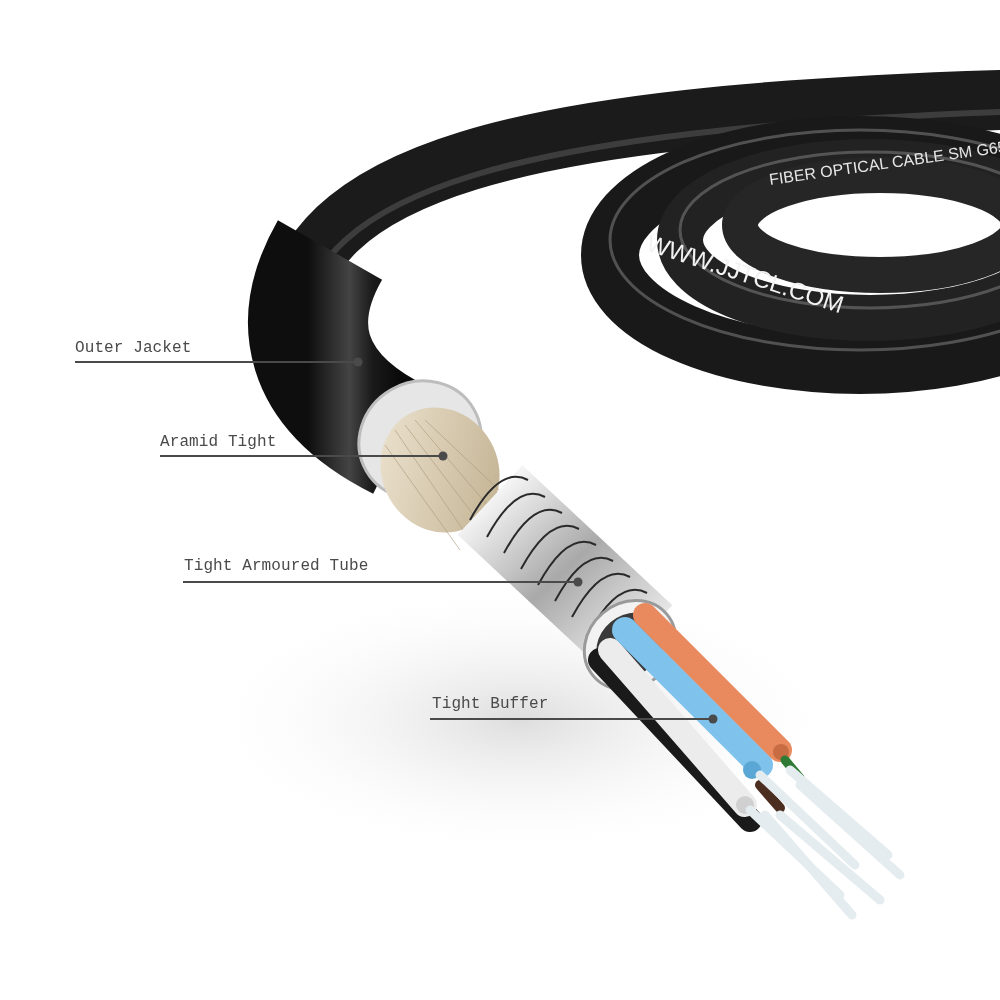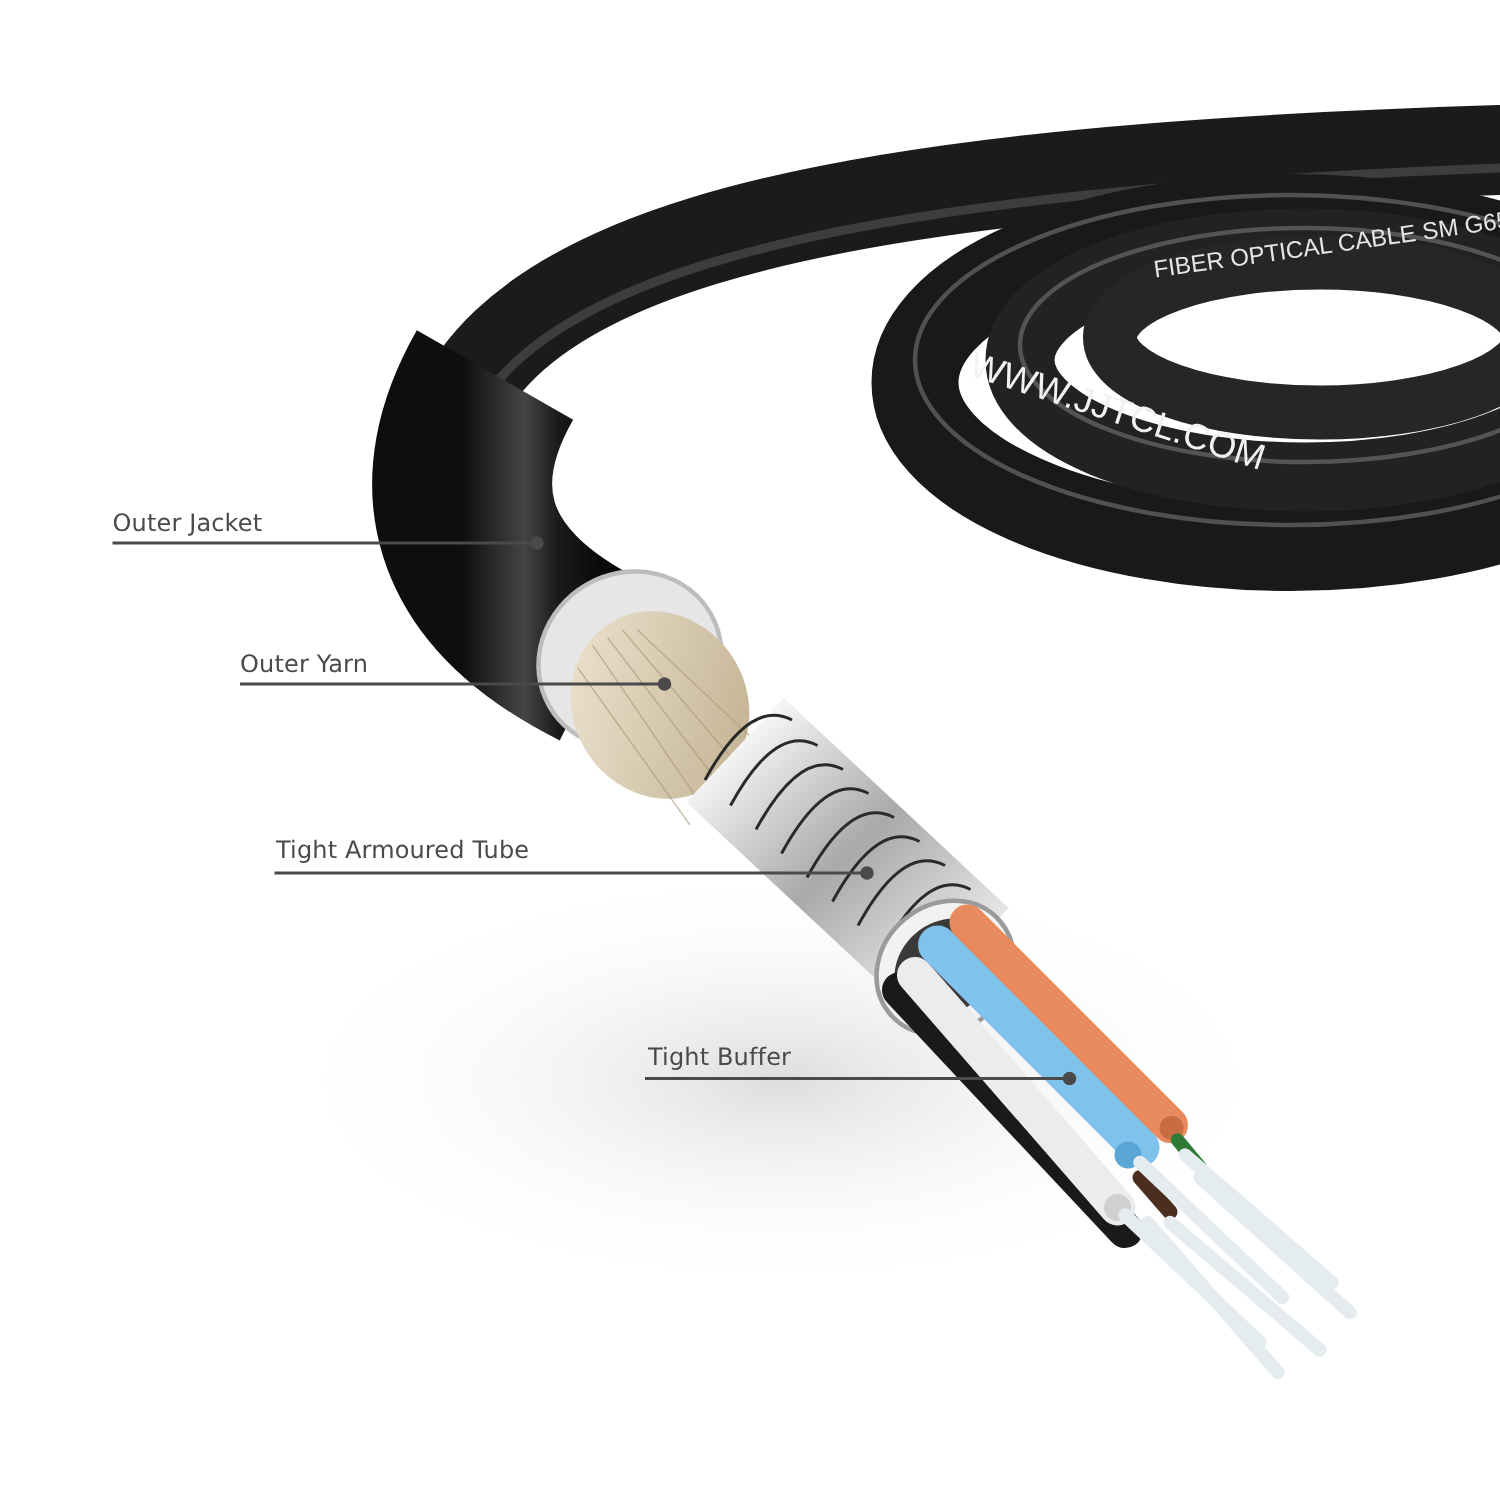--- a/index.html
+++ b/index.html
@@ -1,20 +1,20 @@
 <!DOCTYPE html>
 <html><head>
 <meta charset="utf-8">
 <style>
   html,body{margin:0;padding:0;}
   body{width:1000px;height:1000px;background:#ffffff;position:relative;overflow:hidden;font-family:"DejaVu Sans","Liberation Sans",sans-serif;}
   .stage{position:absolute;left:0;top:0;width:1000px;height:1000px;}
   svg.art{position:absolute;left:0;top:0;width:1000px;height:1000px;}
   .callout{position:absolute;color:#4a4a4a;font-size:16px;letter-spacing:0.1px;}
-  .callout .lbl{position:absolute;white-space:nowrap;}
+  .callout .lbl{position:absolute;white-space:nowrap;font-family:Liberation Mono, monospace;}
 </style>
 </head>
 <body>
 
 <div class="stage">
   <svg class="art" viewBox="0 0 1000 1000">
     <defs>
       <radialGradient id="shadow" cx="50%" cy="50%" r="50%">
         <stop offset="0%" stop-color="#cfcfcf" stop-opacity="0.7"></stop>
         <stop offset="100%" stop-color="#ffffff" stop-opacity="0"></stop>
@@ -114,21 +114,21 @@
       <circle cx="443" cy="456" r="4.5"></circle>
       <circle cx="578" cy="582" r="4.5"></circle>
       <circle cx="713" cy="719" r="4.5"></circle>
     </g>
   </svg>
 
   <div class="callout" style="left:75px;top:339px;">
     <span class="lbl">Outer Jacket</span>
   </div>
   <div class="callout" style="left:160px;top:433px;">
-    <span class="lbl">Outer Yarn</span>
+    <span class="lbl">Aramid Tight</span>
   </div>
   <div class="callout" style="left:184px;top:557px;">
     <span class="lbl">Tight Armoured Tube</span>
   </div>
   <div class="callout" style="left:432px;top:695px;">
     <span class="lbl">Tight Buffer</span>
   </div>
 </div>
 
 </body></html>

